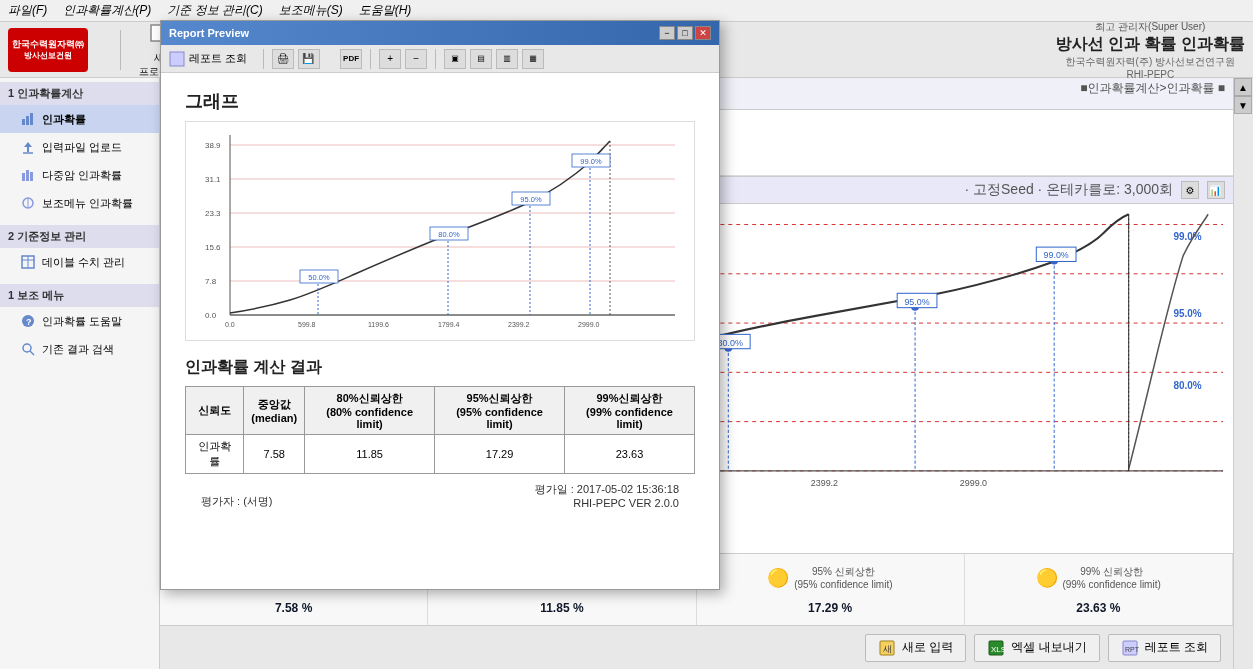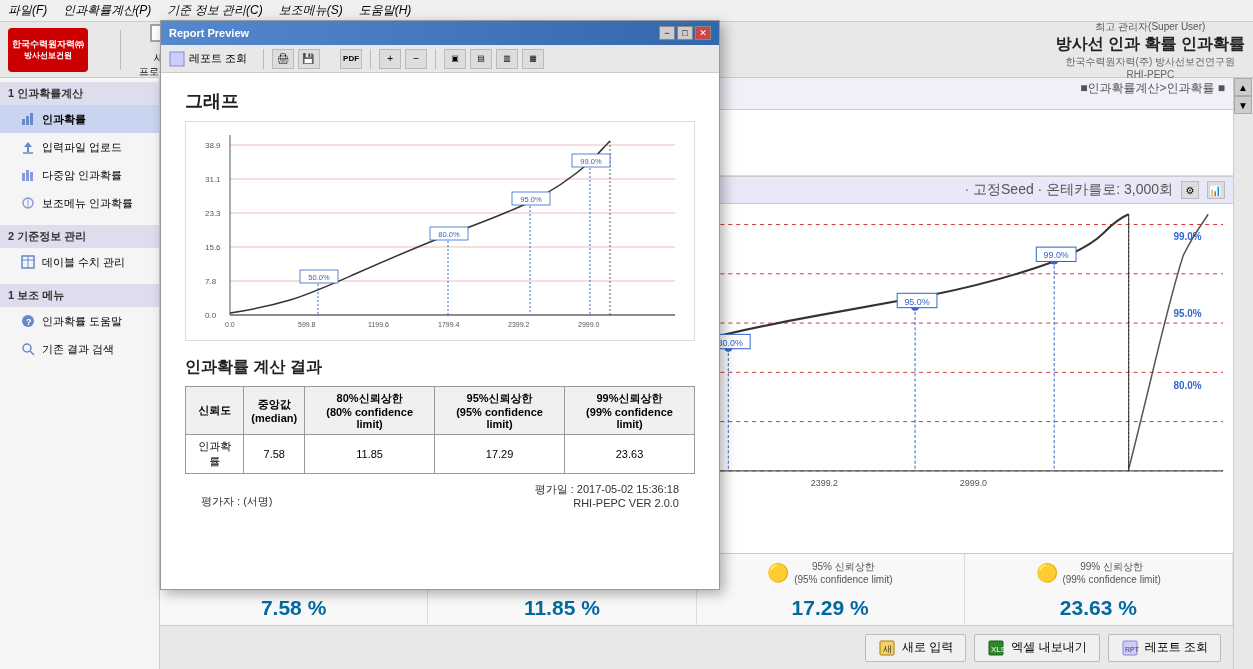--- a/index.html
+++ b/index.html
@@ -46,21 +46,21 @@
     .calc-title { font-size: 12px; font-weight: bold; color: #333; display: flex; align-items: center; gap: 6px; }
     .seed-info { font-size: 14px; color: #555; }
 
     
     .chart-area { flex: 1; position: relative; background: #fff; overflow: hidden; }
 
     
     .bottom-values { background: #f8f8f8; border-top: 1px solid #ccc; height: 72px; display: flex; }
     .bottom-value-item { flex: 1; display: flex; flex-direction: column; align-items: center; justify-content: center; border-right: 1px solid #ddd; padding: 4px; }
     .bottom-value-label { font-size: 10px; color: #555; text-align: center; line-height: 1.3; }
-    .bottom-value-num { font-size: 21px; font-weight: bold; color: #0369a1; margin-top: 10px; }
+    .bottom-value-num { font-size: 12px; font-weight: bold; color: #0f172a; margin-top: 10px; }
 
     
     .right-panel { width: 20px; background: #e8e8e8; border-left: 1px solid #ccc; }
 
     
     .modal-overlay { position: absolute; top: 0; left: 0; right: 0; bottom: 0; z-index: 100; }
     .modal { position: absolute; top: 20px; left: 160px; width: 560px; height: 570px; background: #fff; border: 1px solid #999; box-shadow: 4px 4px 12px rgba(0,0,0,0.3); display: flex; flex-direction: column; }
     .modal-titlebar { background: #3c6; background: linear-gradient(to right, #5588cc, #3366aa); height: 24px; display: flex; align-items: center; justify-content: space-between; padding: 0 8px; }
     .modal-title { color: white; font-size: 11px; font-weight: bold; }
     .modal-controls { display: flex; gap: 2px; }

